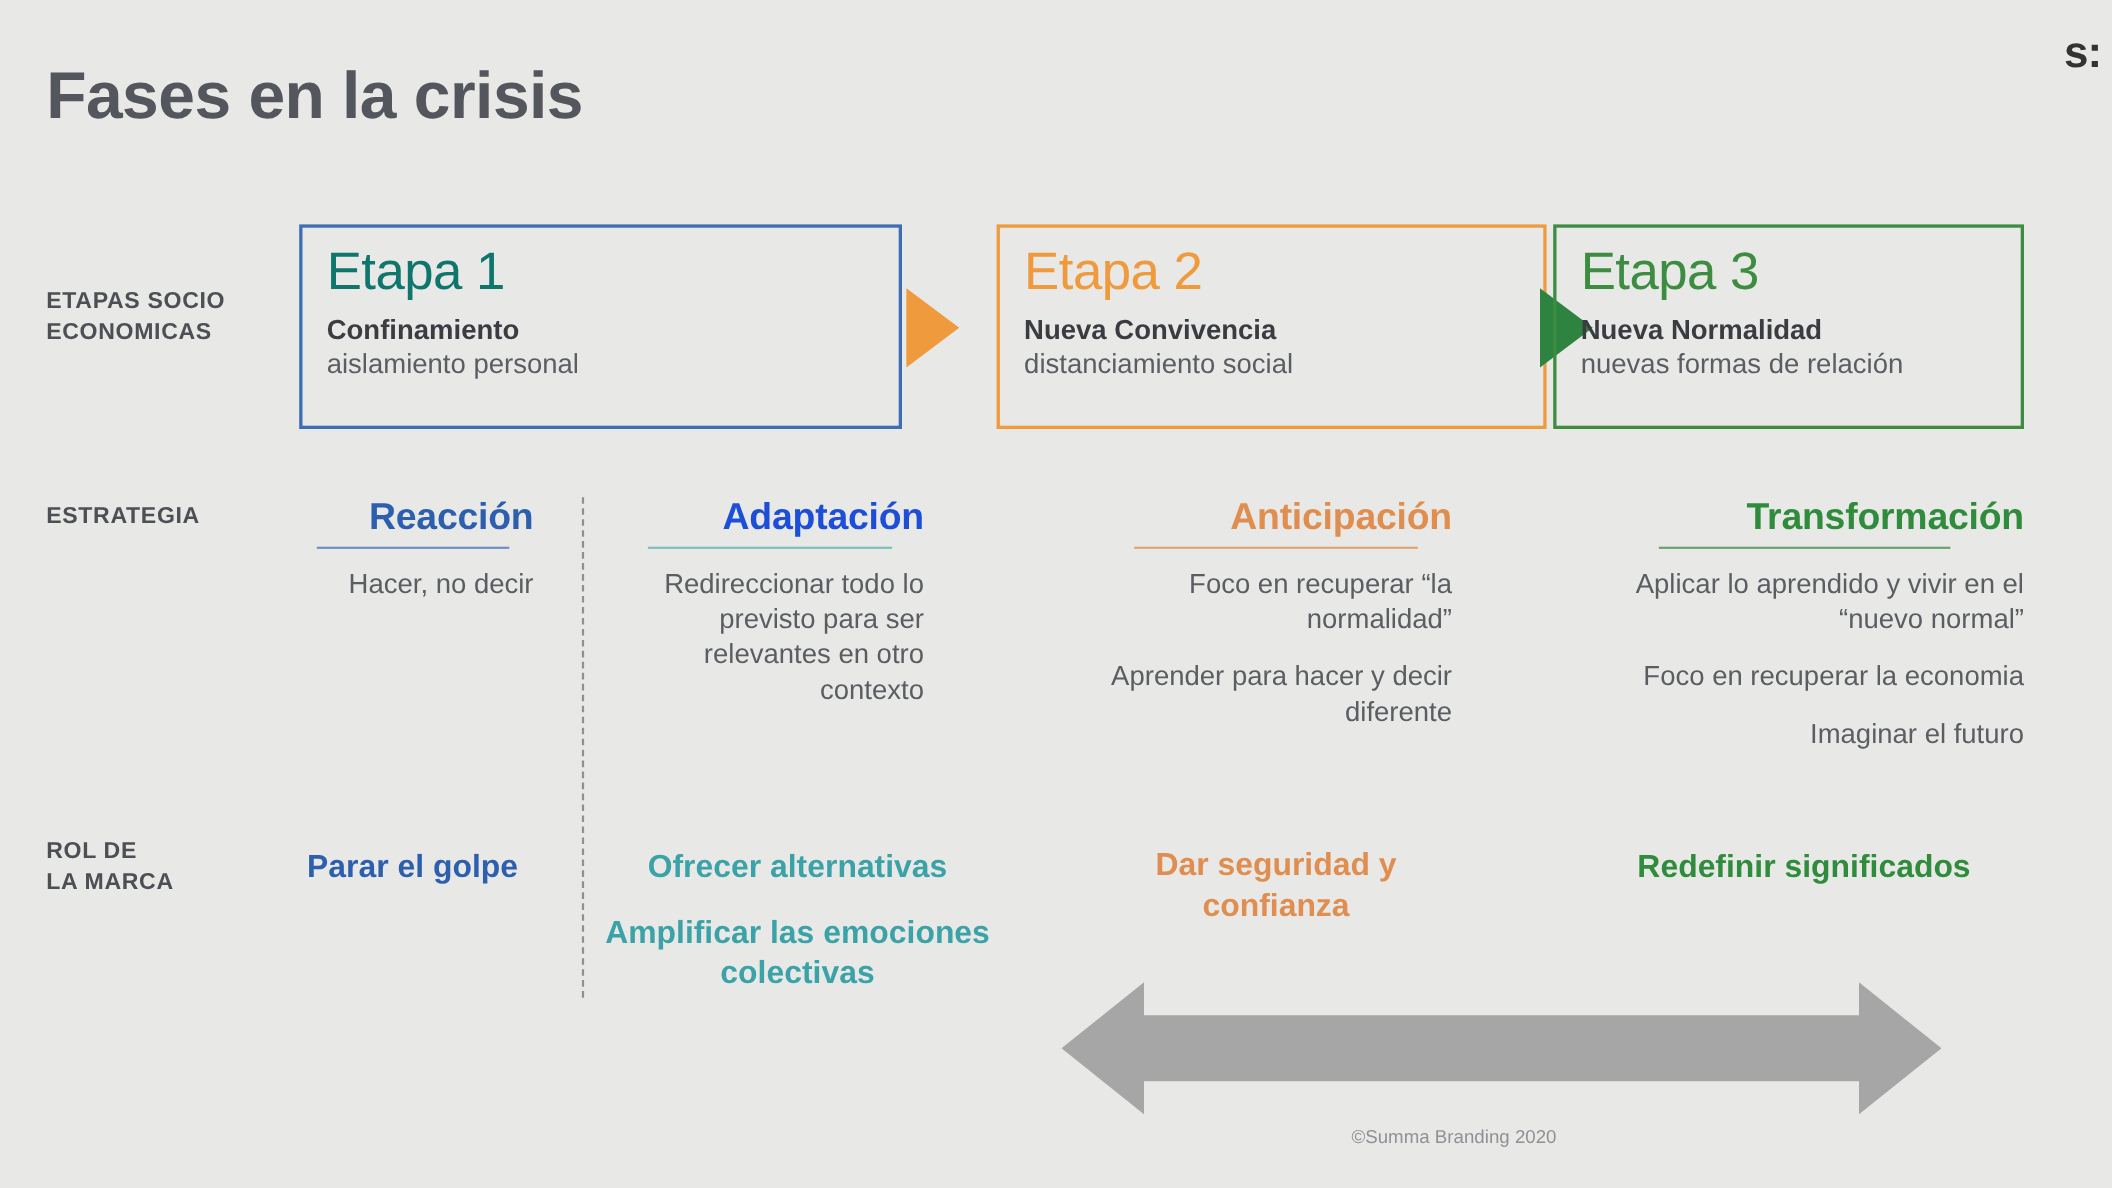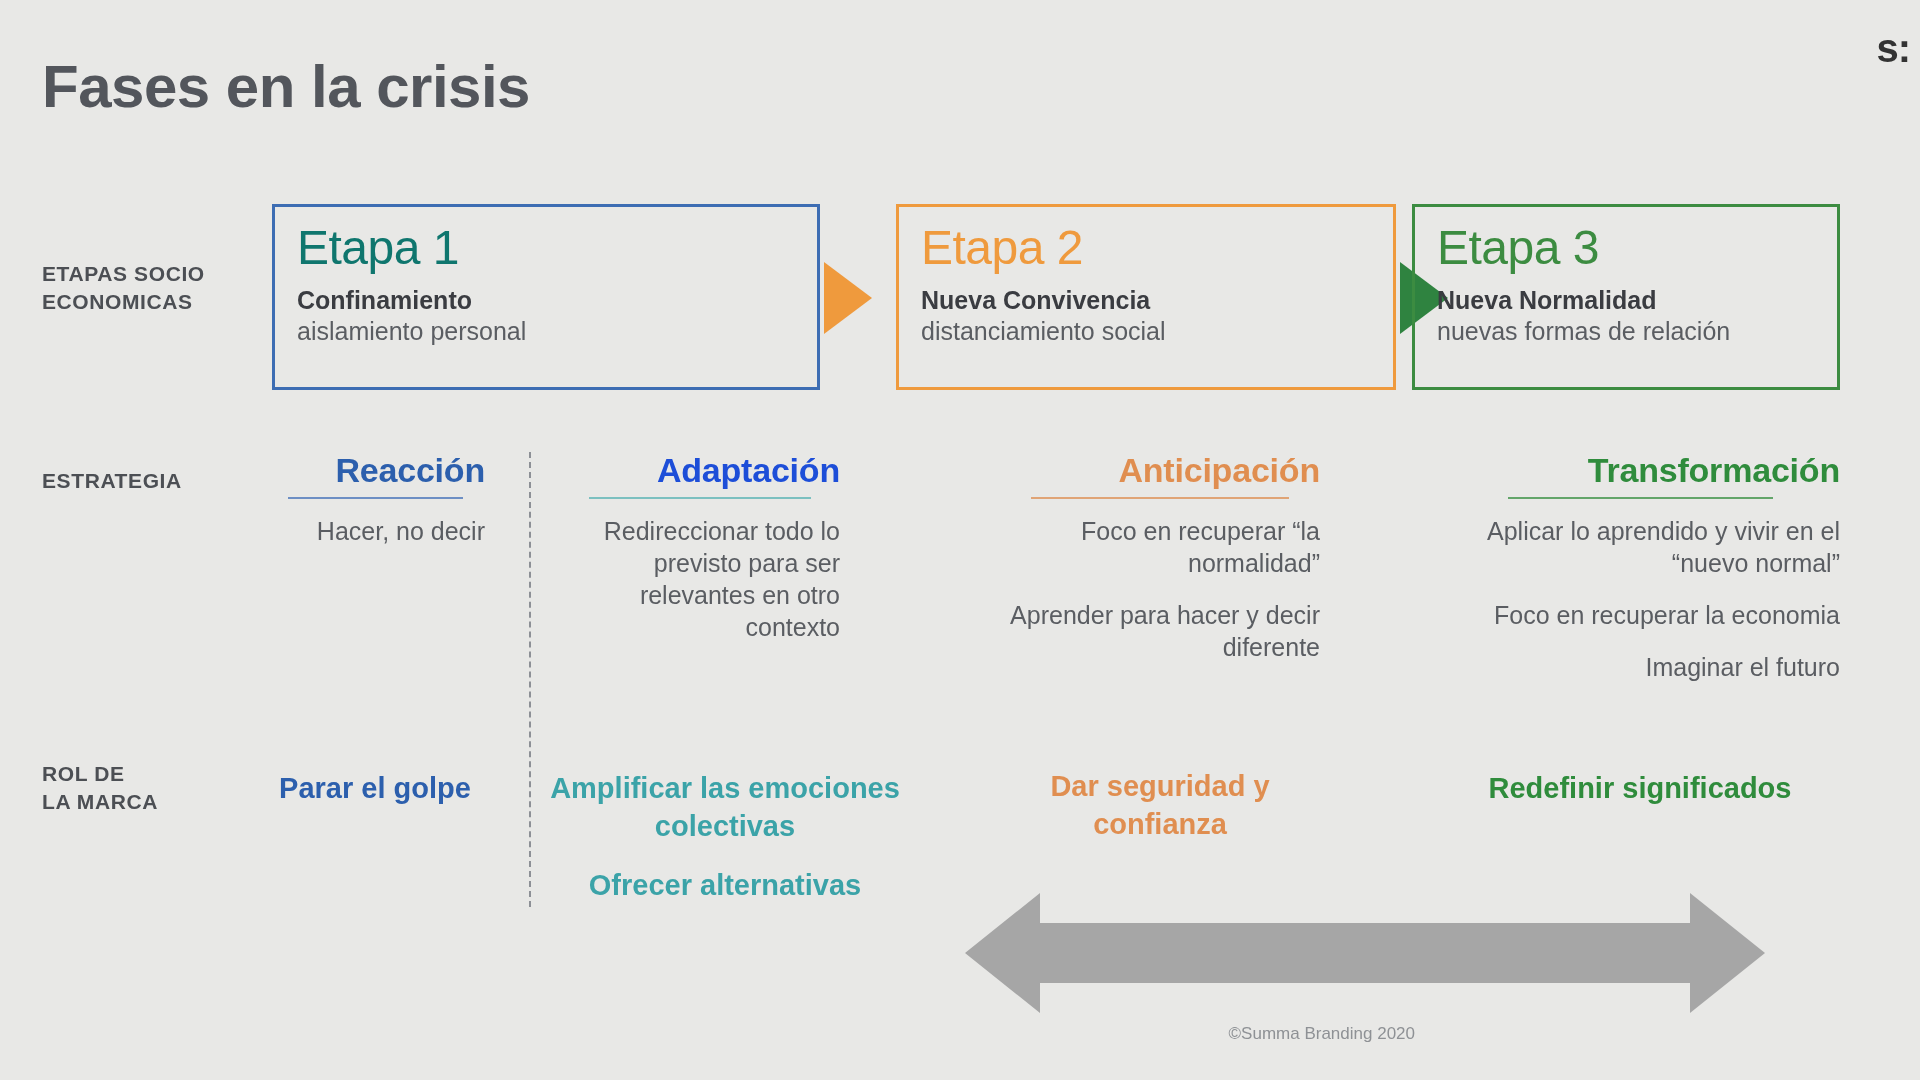--- a/index.html
+++ b/index.html
@@ -41,34 +41,34 @@
   .row-label {
     position: absolute;
     font-size: 21px;
     font-weight: 700;
     color: #4c4f54;
     letter-spacing: 0.6px;
     line-height: 1.32;
     text-transform: uppercase;
   }
   #label-etapas { left: 42px; top: 260px; width: 220px; }
-  #label-estrategia { left: 42px; top: 455px; width: 220px; margin-top: 12px; }
+  #label-estrategia { left: 42px; top: 455px; width: 220px; }
   #label-rol { left: 42px; top: 760px; width: 220px; }
 
   
   .stage-box {
     position: absolute;
     top: 204px;
     height: 186px;
     border: 3px solid #3d6db3;
     padding: 16px 0 0 22px;
     background: transparent;
   }
   .stage-box.blue   { border-color: #3d6db3; }
-  .stage-box.orange { border-color: #ef9a3d; }
+  .stage-box.orange { border-color: #ef9a3d; margin-left: 10px; }
   .stage-box.green  { border-color: #3c8c41; }
 
   #stage-1 { left: 272px; width: 548px; }
   #stage-2 { left: 896px; width: 500px; }
   #stage-3 { left: 1412px; width: 428px; }
 
   .stage-title {
     font-size: 48px;
     font-weight: 300;
     line-height: 1.05;
@@ -260,22 +260,22 @@
     <div class="strategy-para">Aplicar lo aprendido y vivir en el “nuevo normal”</div>
     <div class="strategy-para">Foco en recuperar la economia</div>
     <div class="strategy-para">Imaginar el futuro</div>
   </div>
 
   <div class="role-col" id="role-col-1">
     <div class="role-line">Parar el golpe</div>
   </div>
 
   <div class="role-col" id="role-col-2">
+    <div class="role-line">Ofrecer alternativas</div>
     <div class="role-line">Amplificar las emociones colectivas</div>
-    <div class="role-line">Ofrecer alternativas</div>
   </div>
 
   <div class="role-col" id="role-col-3">
     <div class="role-line">Dar seguridad y confianza</div>
   </div>
 
   <div class="role-col" id="role-col-4">
     <div class="role-line">Redefinir significados</div>
   </div>
 

